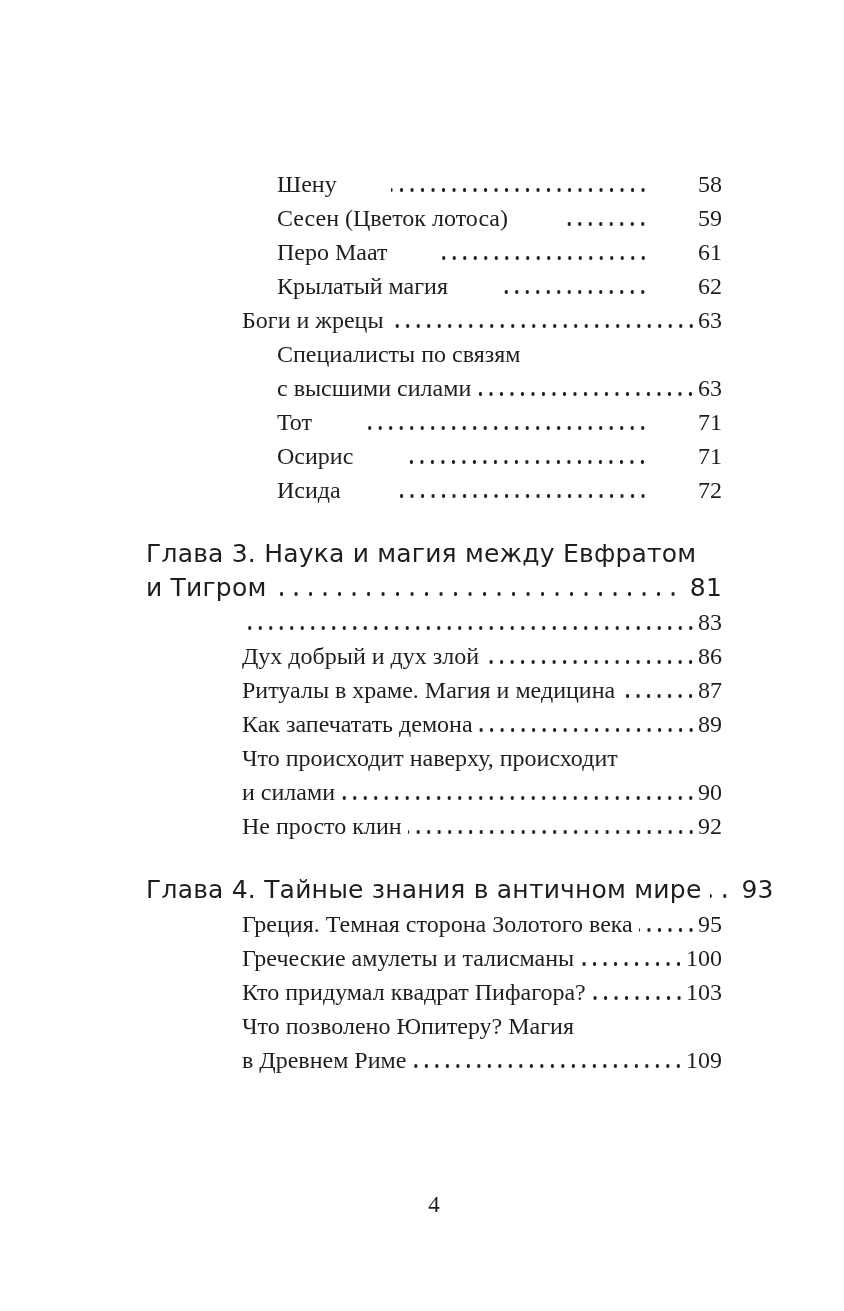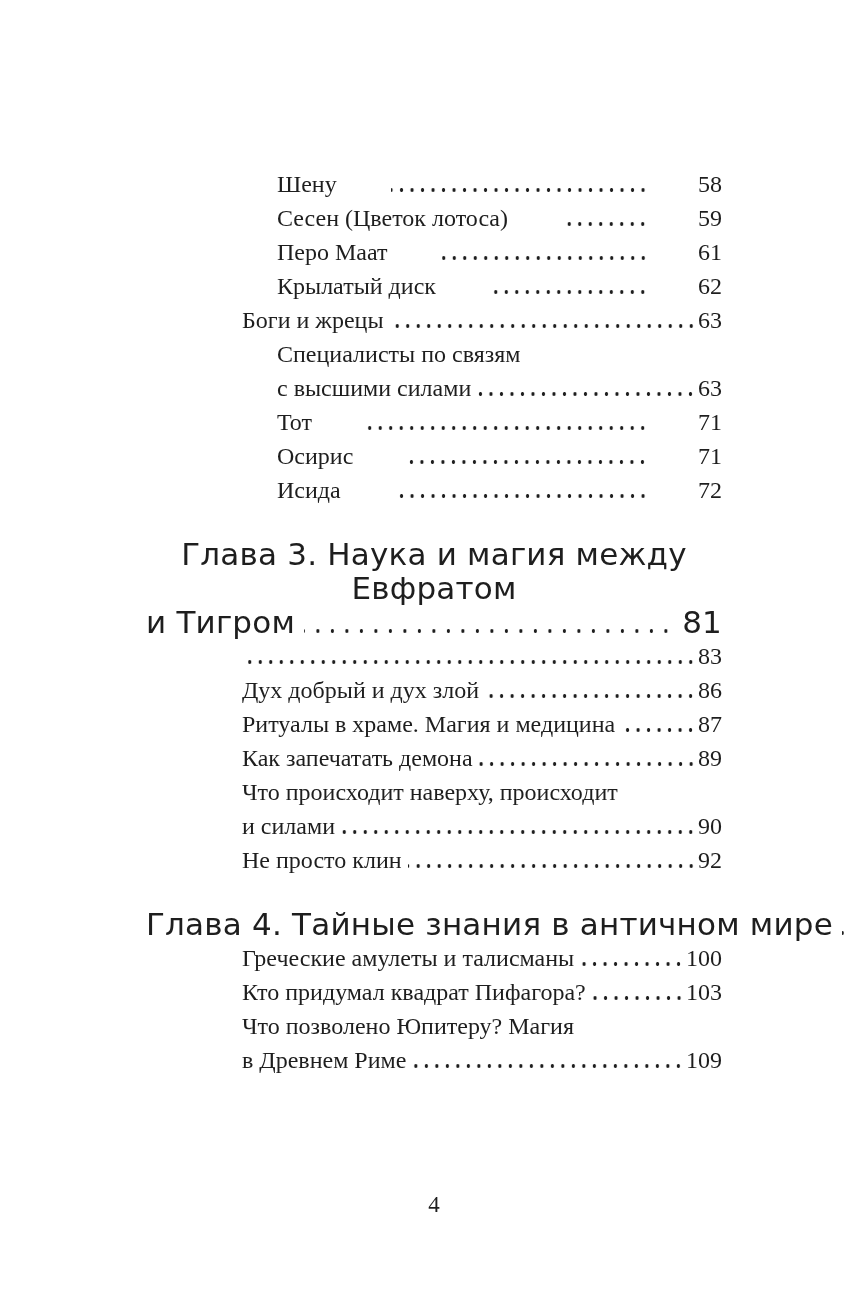--- a/index.html
+++ b/index.html
@@ -20,25 +20,24 @@
   }
   .entry {
     font-size: 24px;
     line-height: 34px;
   }
   .row { display: flex; align-items: baseline; }
   .lvl1 { padding-left: 96px; }
   .lvl2 { padding-left: 131px; gap: 48px; }
   .chapter {
     font-family: "DejaVu Sans", sans-serif;
-    font-size: 31px;
+    font-size: 25px;
     line-height: 34px;
     margin-top: 30px;
     letter-spacing: 0.2px;
-    text-align: center;
   }
   .t { white-space: nowrap; }
   .pg { white-space: nowrap; }
   .leader {
     flex: 1 1 auto;
     min-width: 22px;
     height: 4px;
     margin: 0 2px 0 6px;
     background-image: radial-gradient(circle, #1e1e1e 1.6px, transparent 2px);
     background-size: 10.5px 4px;
@@ -79,21 +78,21 @@
     </div>
 
 
     <div class="entry lvl2 row">
       <span class="t">Перо Маат</span>
       <span class="leader"></span>
       <span class="pg">61</span>
     </div>
 
     <div class="entry lvl2 row">
-      <span class="t">Крылатый диск</span>
+      <span class="t">Крылатый магия</span>
       <span class="leader"></span>
       <span class="pg">62</span>
     </div>
 
     <div class="entry lvl1 row">
       <span class="t">Боги и жрецы</span>
       <span class="leader"></span>
       <span class="pg">63</span>
     </div>
 
@@ -171,20 +170,25 @@
       <span class="leader"></span>
       <span class="pg">92</span>
     </div>
 
     <div class="entry chapter row">
       <span class="t">Глава 4. Тайные знания в античном мире</span>
       <span class="leader"></span>
       <span class="pg">93</span>
     </div>
 
+    <div class="entry lvl1 row">
+      <span class="t">Греция. Темная сторона Золотого века</span>
+      <span class="leader"></span>
+      <span class="pg">95</span>
+    </div>
 
     <div class="entry lvl1 row">
       <span class="t">Греческие амулеты и талисманы</span>
       <span class="leader"></span>
       <span class="pg">100</span>
     </div>
 
     <div class="entry lvl1 row">
       <span class="t">Кто придумал квадрат Пифагора?</span>
       <span class="leader"></span>

